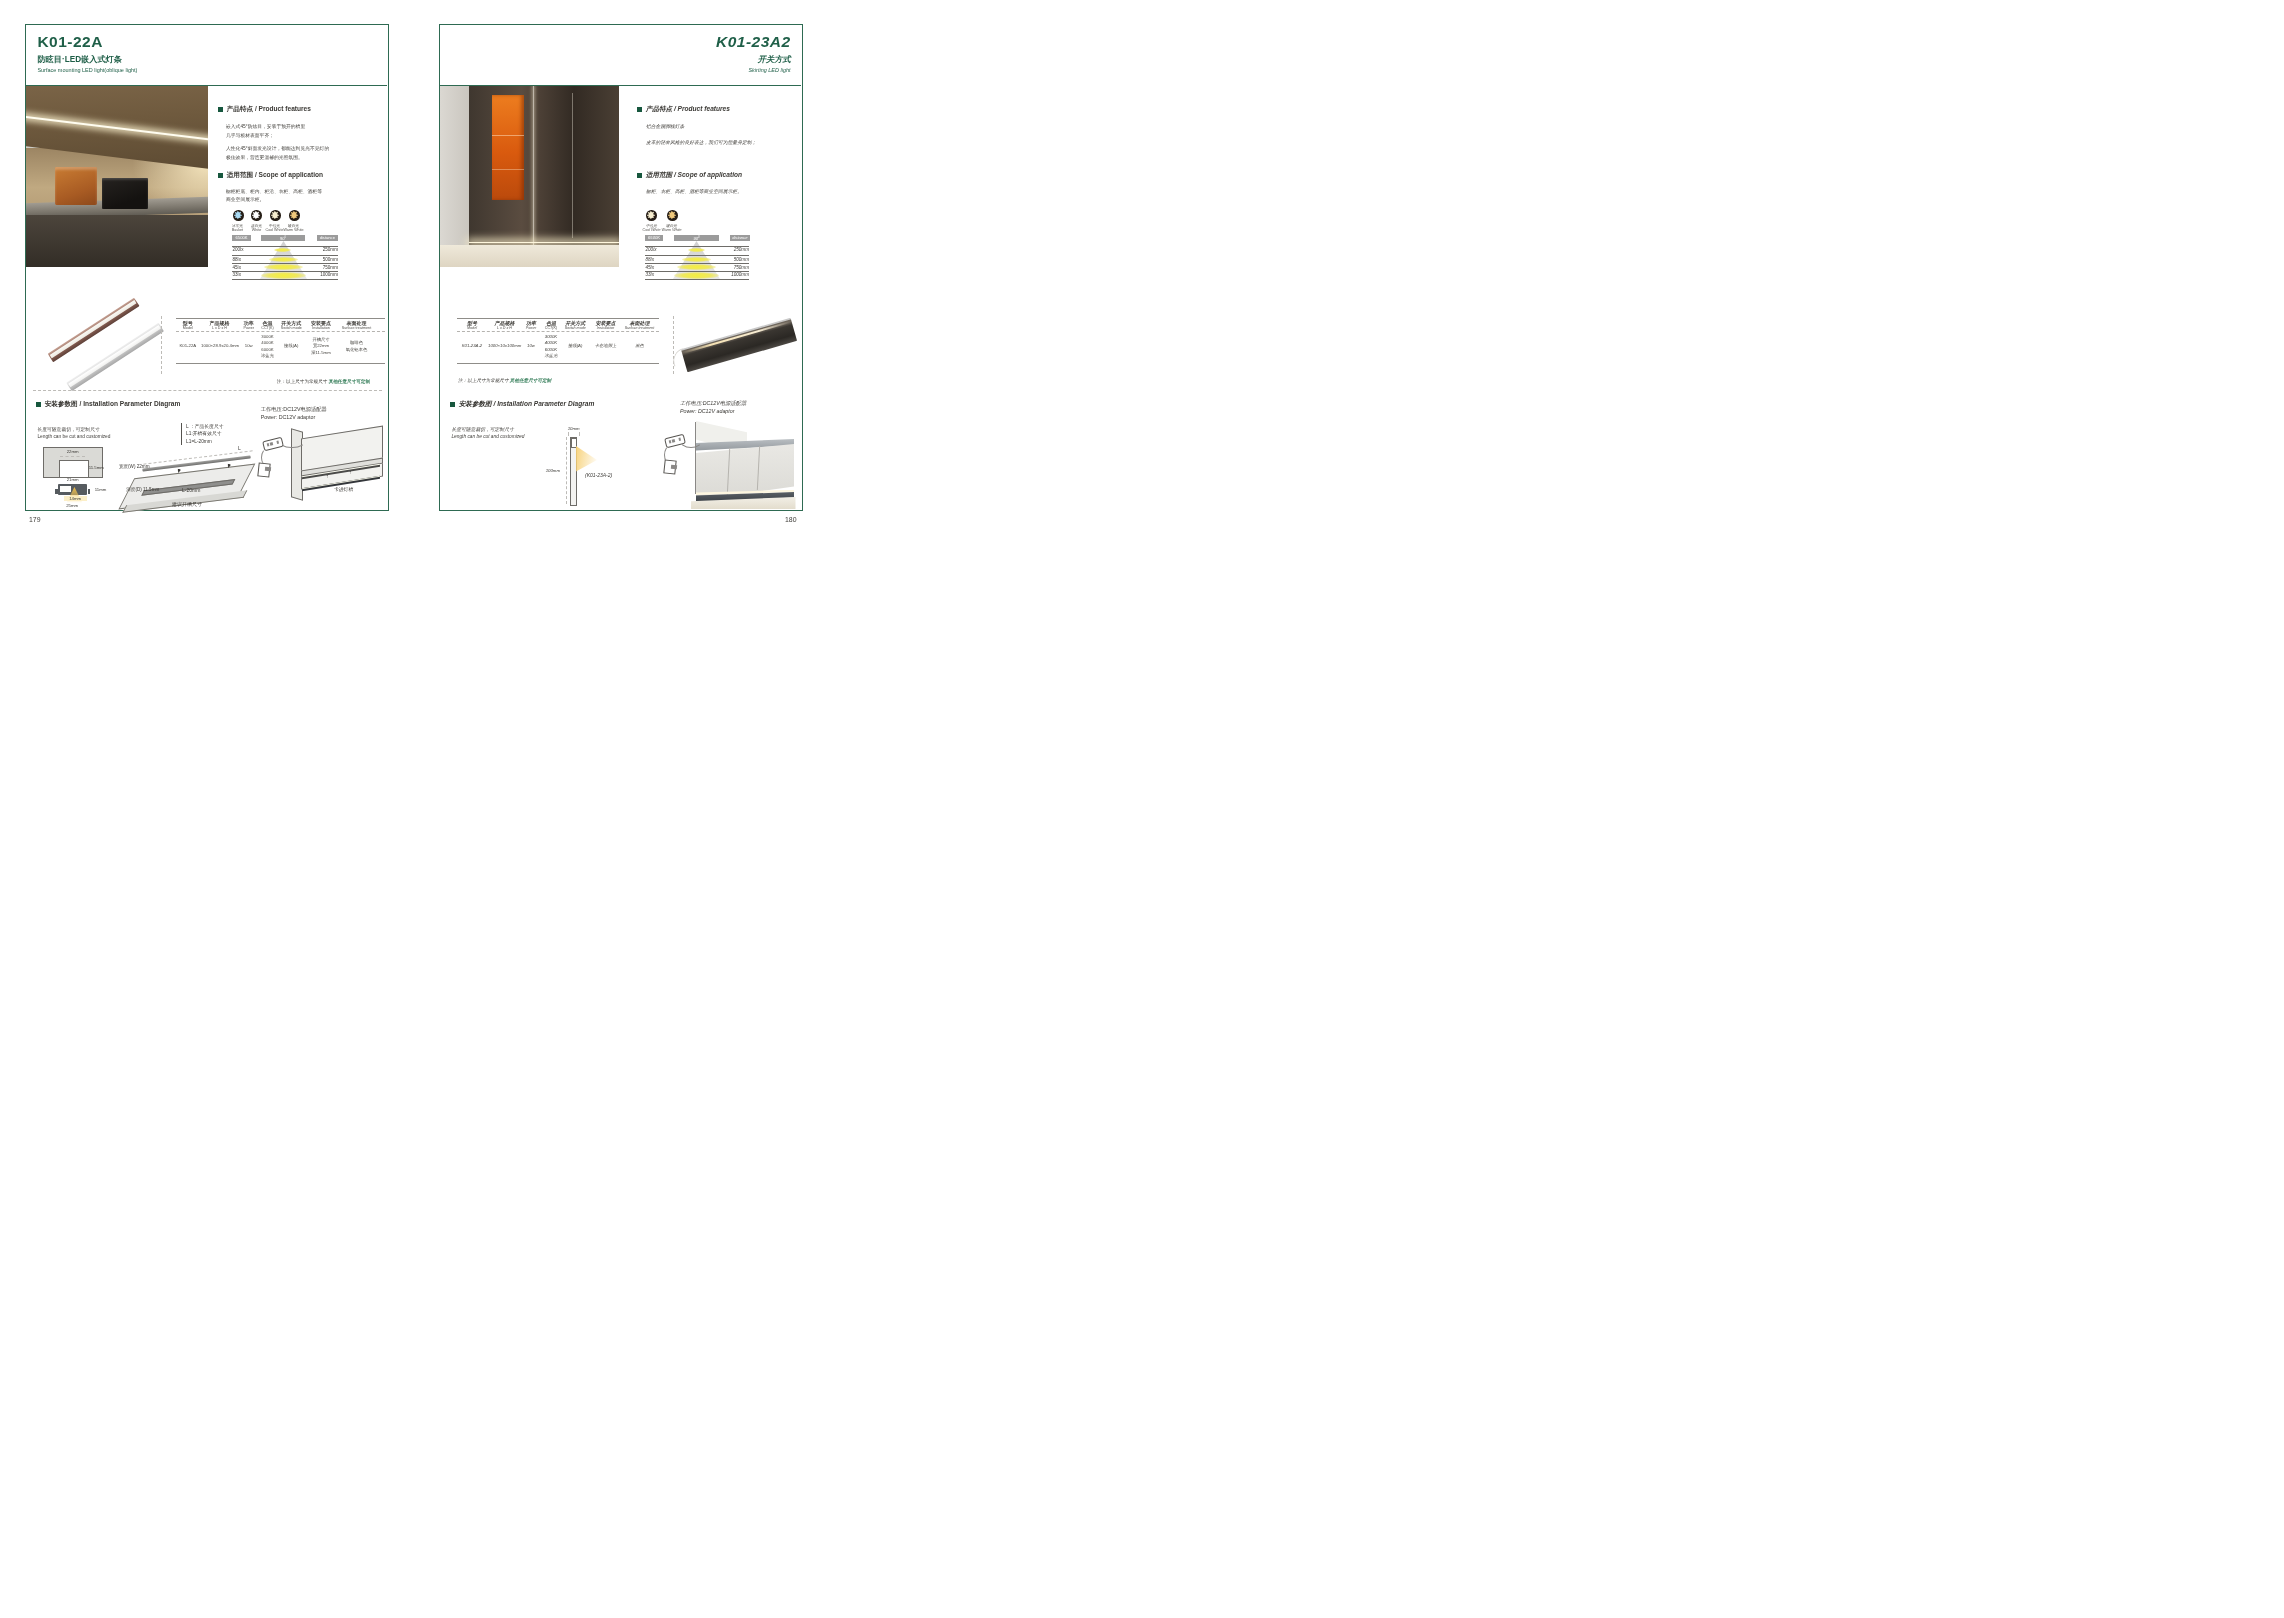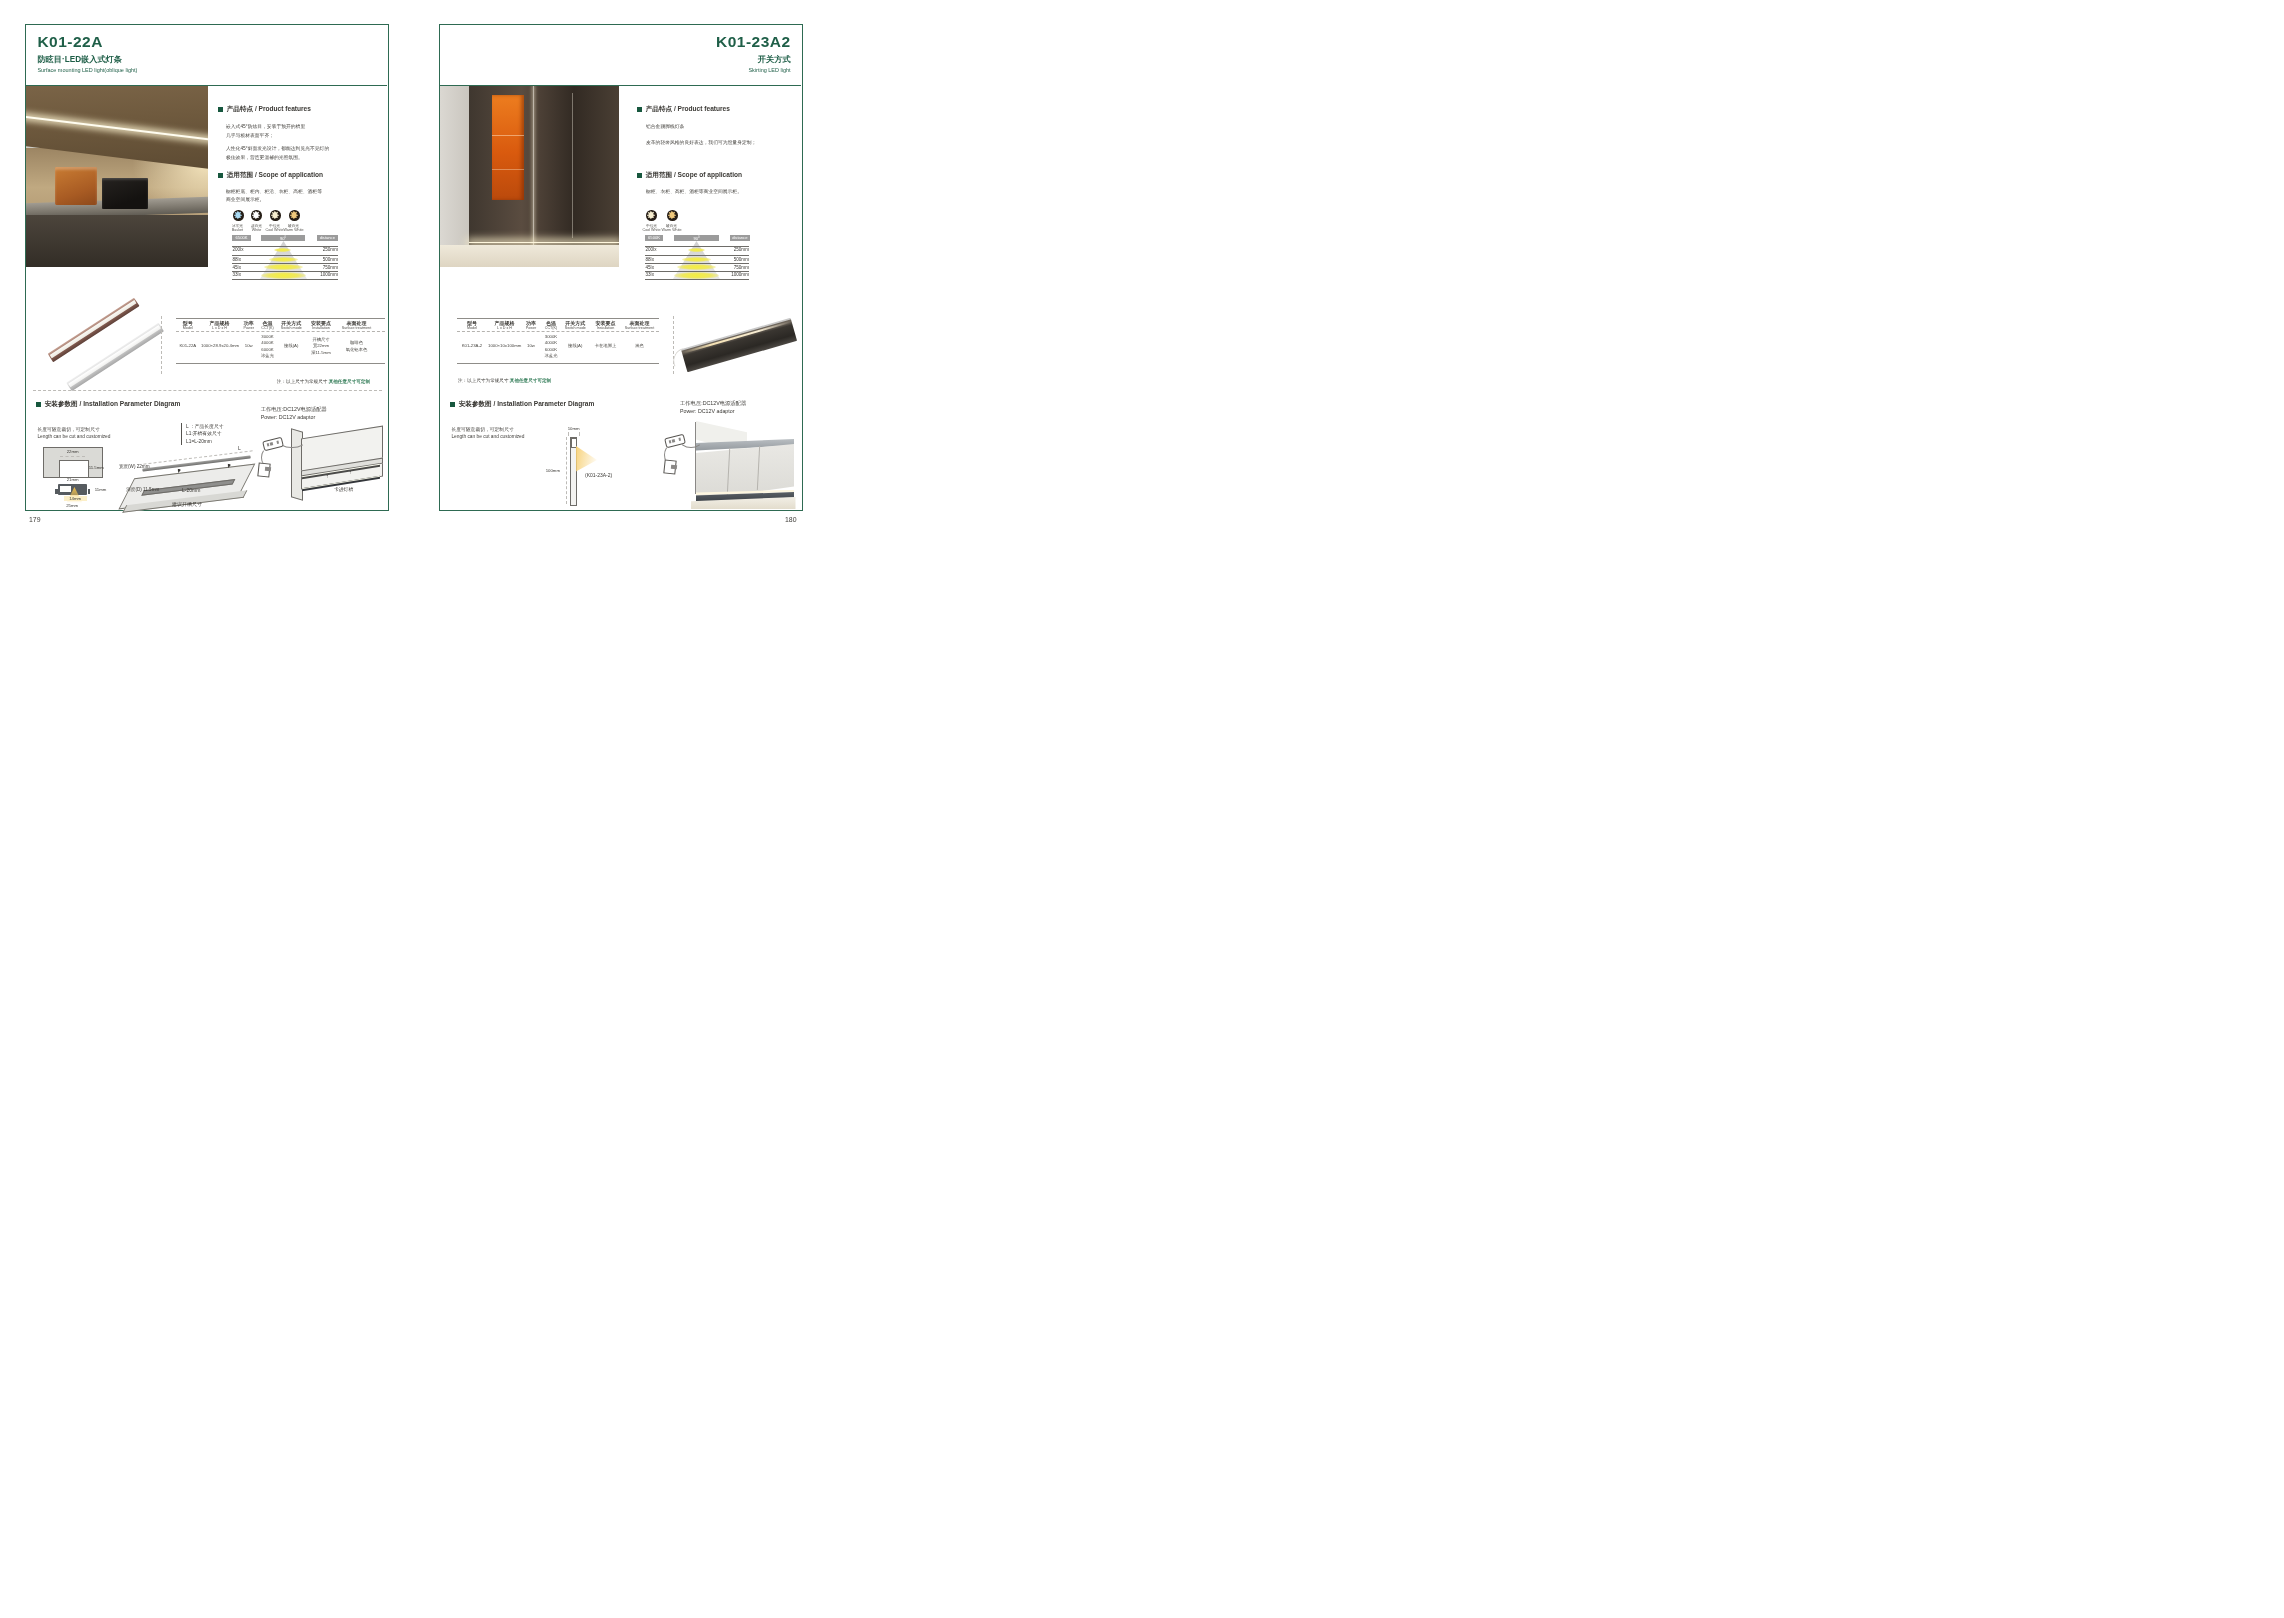--- a/index.html
+++ b/index.html
@@ -246,21 +246,21 @@
         <span class="abs" style="left:2.7px;top:2.3px;width:2.3px;height:2.7px;background:#8a8886;"></span>
         <span class="abs" style="left:6.4px;top:2.3px;width:2.3px;height:2.7px;background:#8a8886;"></span>
         <span class="abs" style="left:12.8px;top:2.3px;width:2.3px;height:2.7px;background:#8a8886;"></span>
       </div>
       <div class="abs" style="left:3.7px;top:42px;width:12px;height:17.4px;border:0.6px solid #8a8886;border-color:transparent transparent transparent #8a8886;border-radius:50%;"></div>
       <div class="abs" style="left:0.9px;top:57px;width:10px;height:12px;background:#fff;border:0.5px solid #55534f;transform:rotate(6deg);"></div>
       <div class="abs" style="left:8.2px;top:61px;width:5.5px;height:3.7px;background:#8a8886;transform:rotate(6deg);"></div>
     </div>
   </div>
 
-  <div class="page" style="left:439px;top:24px;width:362px;height:485px;">
+  <div class="page" style="left:439px;top:24px;width:362px;height:485px;font-style:italic;">
 
     <div class="abs model-title" style="right:11.4px;top:8.2px;text-align:right;">K01-23A2</div>
     <div class="abs title-cn" style="right:11.4px;top:29px;text-align:right;">开关方式</div>
     <div class="abs title-en" style="right:11.4px;top:42px;text-align:right;">Skirting LED light</div>
     <div class="abs hairline" style="left:0;top:60px;width:361px;"></div>
 
     <div class="abs photo" style="left:0;top:61px;width:179px;height:181px;">
       <div class="abs" style="left:0;top:0;width:18%;height:100%;background:linear-gradient(90deg,#dbd8d2,#c8c4bd);"></div>
       <div class="abs" style="left:16%;top:0;width:84%;height:88%;background:linear-gradient(90deg,#3f372f,#5a4c40 35%,#322a23 70%,#4a3f34);"></div>
       <div class="abs" style="left:52%;top:0;width:0.9px;height:88%;background:rgba(250,245,230,.65);box-shadow:0 0 3.7px 0.9px rgba(255,246,215,.55);"></div>

